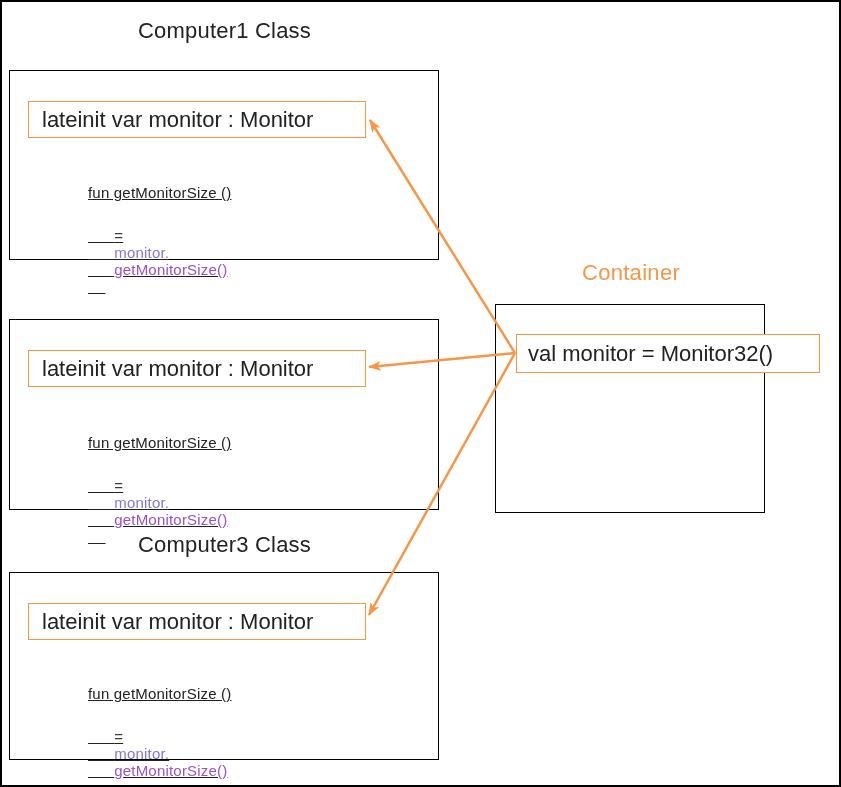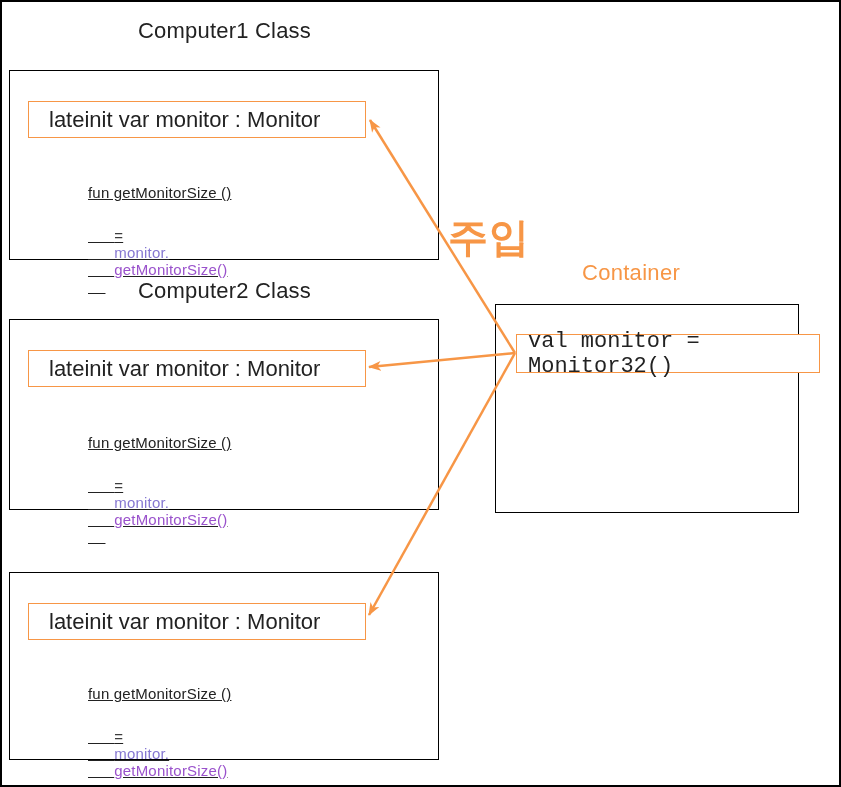--- a/index.html
+++ b/index.html
@@ -53,21 +53,21 @@
   .field-box {
     position: absolute;
     left: 18px;
     top: 30px;
     width: 338px;
     height: 37px;
     border: 1.5px solid var(--accent-orange, #F79646);
     box-sizing: border-box;
     display: flex;
     align-items: center;
-    padding-left: 20px;
+    padding-left: 13px;
     font-size: 22px;
     color: var(--text-dark, #222222);
     background: #ffffff;
   }
   .code-line {
     position: absolute;
     left: 78px;
     font-size: 15px;
     color: var(--text-dark, #222222);
     white-space: pre;
@@ -84,26 +84,25 @@
     width: 330px;
     text-align: center;
     font-size: 22px;
     color: var(--accent-orange, #F79646);
     letter-spacing: 0.3px;
   }
   .container-box {
     position: absolute;
     left: 493px;
     top: 302px;
-    width: 304px;
+    width: 270px;
     height: 209px;
     border: 1.5px solid #000000;
     box-sizing: border-box;
     background: #ffffff;
-    font-family: Liberation Mono, monospace;
   }
   .container-field-box {
     position: absolute;
     left: 20px;
     top: 29px;
     width: 304px;
     height: 39px;
     border: 1.5px solid var(--accent-orange, #F79646);
     box-sizing: border-box;
     display: flex;
@@ -146,47 +145,46 @@
       <span>lateinit var monitor : Monitor</span>
     </div>
     <div class="code-line" style="top:113px">fun getMonitorSize ()</div>
     <div class="code-line" style="top:139px">
       <span class="eq">=</span>
       <span class="recv">monitor.</span>
       <span class="call">getMonitorSize()</span>
     </div>
   </div>
 
-  <div class="class-title" style="top:274px">Computer2 Class</div>
   <div class="class-box" style="top:317px;height:191px">
     <div class="field-box">
       <span>lateinit var monitor : Monitor</span>
     </div>
     <div class="code-line" style="top:114px">fun getMonitorSize ()</div>
     <div class="code-line" style="top:140px">
       <span class="eq">=</span>
       <span class="recv">monitor.</span>
       <span class="call">getMonitorSize()</span>
     </div>
   </div>
 
+  <div class="class-title" style="top:528px">Computer3 Class</div>
   <div class="class-box" style="top:570px;height:188px">
     <div class="field-box">
       <span>lateinit var monitor : Monitor</span>
     </div>
     <div class="code-line" style="top:112px">fun getMonitorSize ()</div>
     <div class="code-line" style="top:138px">
       <span class="eq">=</span>
       <span class="recv">monitor.</span>
       <span class="call">getMonitorSize()</span>
     </div>
   </div>
 
   <div class="container-label">Container</div>
   <div class="container-box">
     <div class="container-field-box">
       <span>val monitor = Monitor32()</span>
     </div>
   </div>
 
-  <div class="injection-label">주입</div>
 
 </div>
 
 </body></html>

